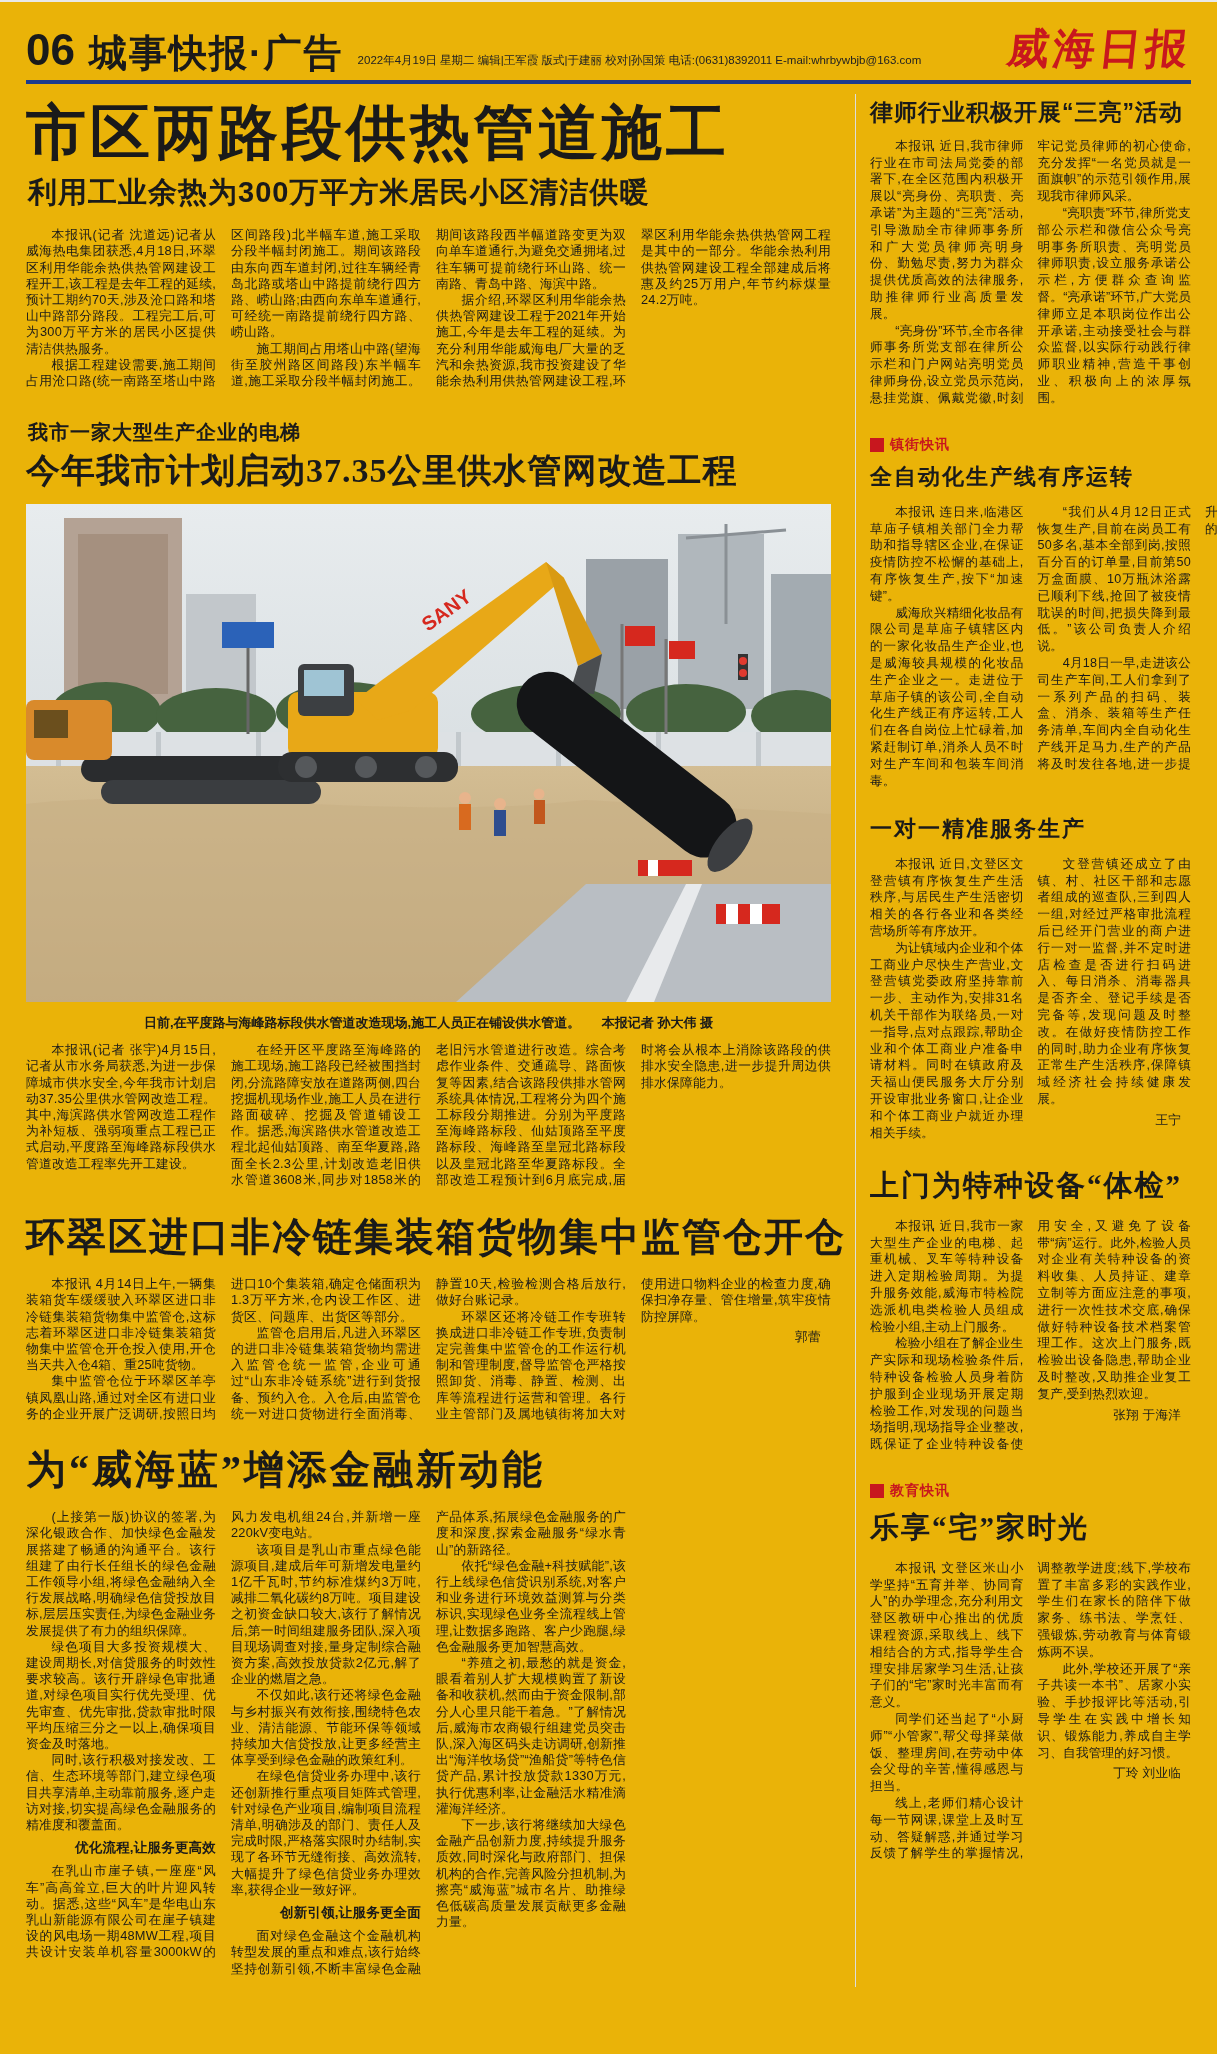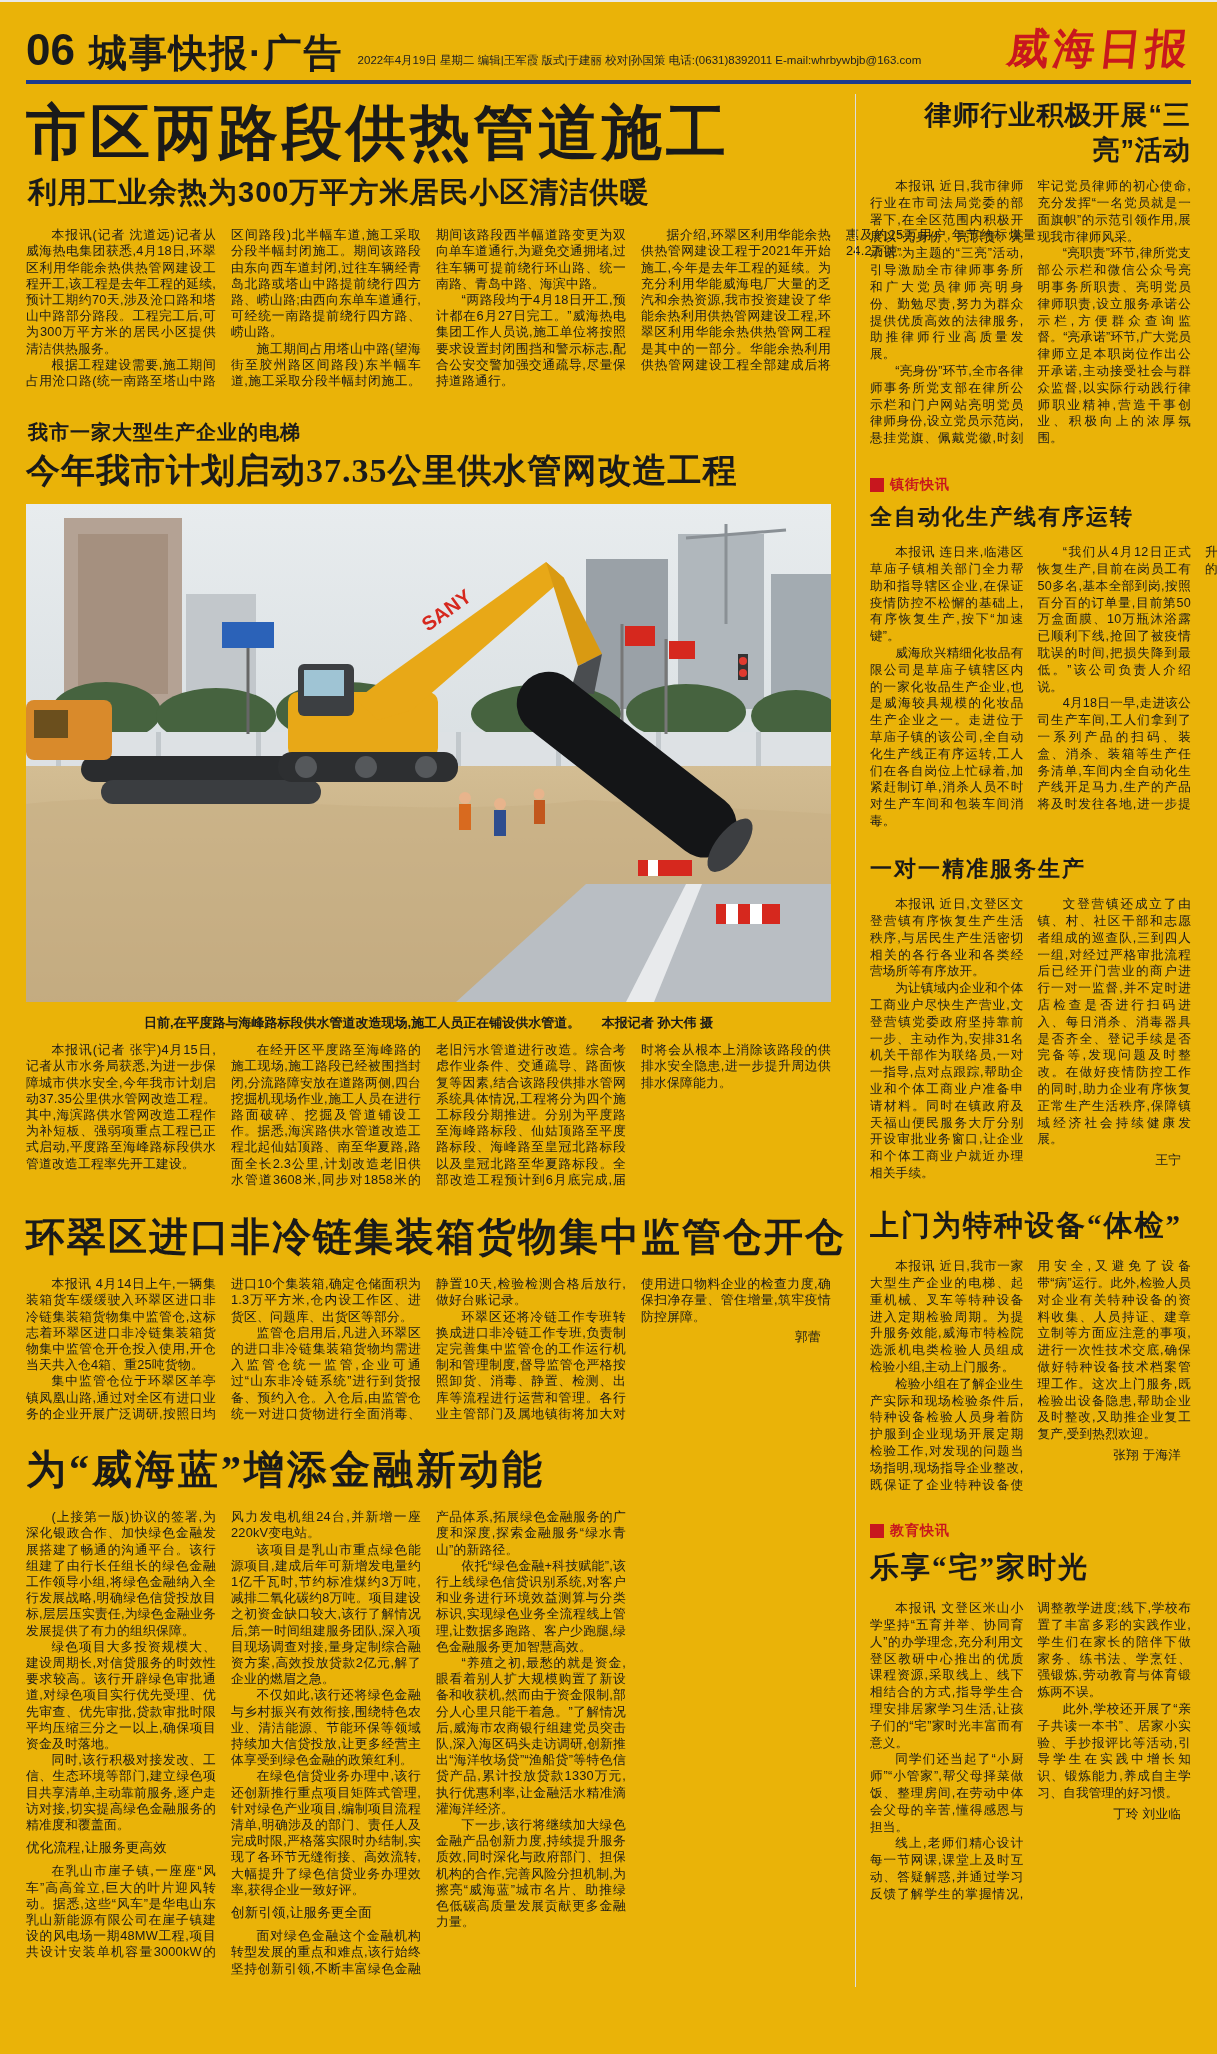--- a/index.html
+++ b/index.html
@@ -26,29 +26,29 @@
   .h-three{font-family:"Liberation Serif",serif;font-weight:900;font-size:39px;letter-spacing:2px;margin:18px 0 12px 0;white-space:nowrap;}
   .h-four{font-family:"Liberation Serif",serif;font-weight:900;font-size:40px;letter-spacing:3px;margin:16px 0 12px 0;}
   
   .cols4{column-count:4;column-gap:15px;column-fill:auto;font-size:12.8px;line-height:16.2px;
          text-align:justify;letter-spacing:0.2px;}
   .cols4 p,.cols2 p{margin:0;text-indent:2em;}
   .b1{height:176px;}
   .b2{height:150px;}
   .b3{height:150px;}
   .b4{height:478px;}
-  .news-sub{font-weight:400;text-indent:0 !important;text-align:left;font-size:13.5px;margin:7px 0 !important;}
+  .news-sub{font-weight:700;text-indent:0 !important;text-align:right;font-size:13.5px;margin:7px 0 !important;}
   .byline{text-indent:0 !important;text-align:right;padding-right:10px;margin-top:4px !important;}
   
   .photo-wrap{margin-top:4px;}
   .caption{font-size:13px;font-weight:600;text-align:center;margin:8px 0 10px 0;}
   .caption .credit{margin-left:18px;}
   
   .rail-art{margin-bottom:10px;}
-  .rh1{font-size:27px;font-weight:900;line-height:1.3;margin:4px 0 10px 0;letter-spacing:1px;text-align:right;}
+  .rh1{font-size:23px;font-weight:900;line-height:1.3;margin:4px 0 10px 0;letter-spacing:1px;}
   .rh2{font-size:22px;font-weight:900;letter-spacing:2px;margin:8px 0 12px 0;white-space:nowrap;}
   .rh2.serif{font-family:"Liberation Serif",serif;font-size:29px;}
   .cols2{column-count:2;column-gap:14px;column-fill:auto;font-size:12.6px;line-height:16.8px;
          text-align:justify;letter-spacing:0.2px;}
   .r-lawyers{height:282px;}
   .r-factory{height:300px;}
   .r-service{height:300px;}
   .r-inspect{height:248px;}
   .r-home{height:312px;}
   .sec-label{display:flex;align-items:center;gap:6px;margin:16px 0 4px 0;}
@@ -71,21 +71,20 @@
 
     <div class="main">
 
       <div>
         <div class="h-big">市区两路段供热管道施工</div>
         <div class="h-sub">利用工业余热为300万平方米居民小区清洁供暖</div>
         <div class="cols4 b1">
           <p>本报讯(记者 沈道远)记者从威海热电集团获悉,4月18日,环翠区利用华能余热供热管网建设工程开工,该工程是去年工程的延续,预计工期约70天,涉及沧口路和塔山中路部分路段。工程完工后,可为300万平方米的居民小区提供清洁供热服务。</p>
           <p>根据工程建设需要,施工期间占用沧口路(统一南路至塔山中路区间路段)北半幅车道,施工采取分段半幅封闭施工。期间该路段由东向西车道封闭,过往车辆经青岛北路或塔山中路提前绕行四方路、崂山路;由西向东单车道通行,可经统一南路提前绕行四方路、崂山路。</p>
           <p>施工期间占用塔山中路(望海街至胶州路区间路段)东半幅车道,施工采取分段半幅封闭施工。期间该路段西半幅道路变更为双向单车道通行,为避免交通拥堵,过往车辆可提前绕行环山路、统一南路、青岛中路、海滨中路。</p>
-          <p>“两路段均于4月18日开工,预计都在6月27日完工。”威海热电集团工作人员说,施工单位将按照要求设置封闭围挡和警示标志,配合公安交警加强交通疏导,尽量保持道路通行。</p>
           <p>据介绍,环翠区利用华能余热供热管网建设工程于2021年开始施工,今年是去年工程的延续。为充分利用华能威海电厂大量的乏汽和余热资源,我市投资建设了华能余热利用供热管网建设工程,环翠区利用华能余热供热管网工程是其中的一部分。华能余热利用供热管网建设工程全部建成后将惠及约25万用户,年节约标煤量24.2万吨。</p>
         </div>
       </div>
 
       <div>
         <div class="kicker">我市一家大型生产企业的电梯</div>
         <div class="h-two">今年我市计划启动37.35公里供水管网改造工程</div>
 
         <div class="photo-wrap">
           <svg width="805" height="498" viewBox="0 0 805 498">

